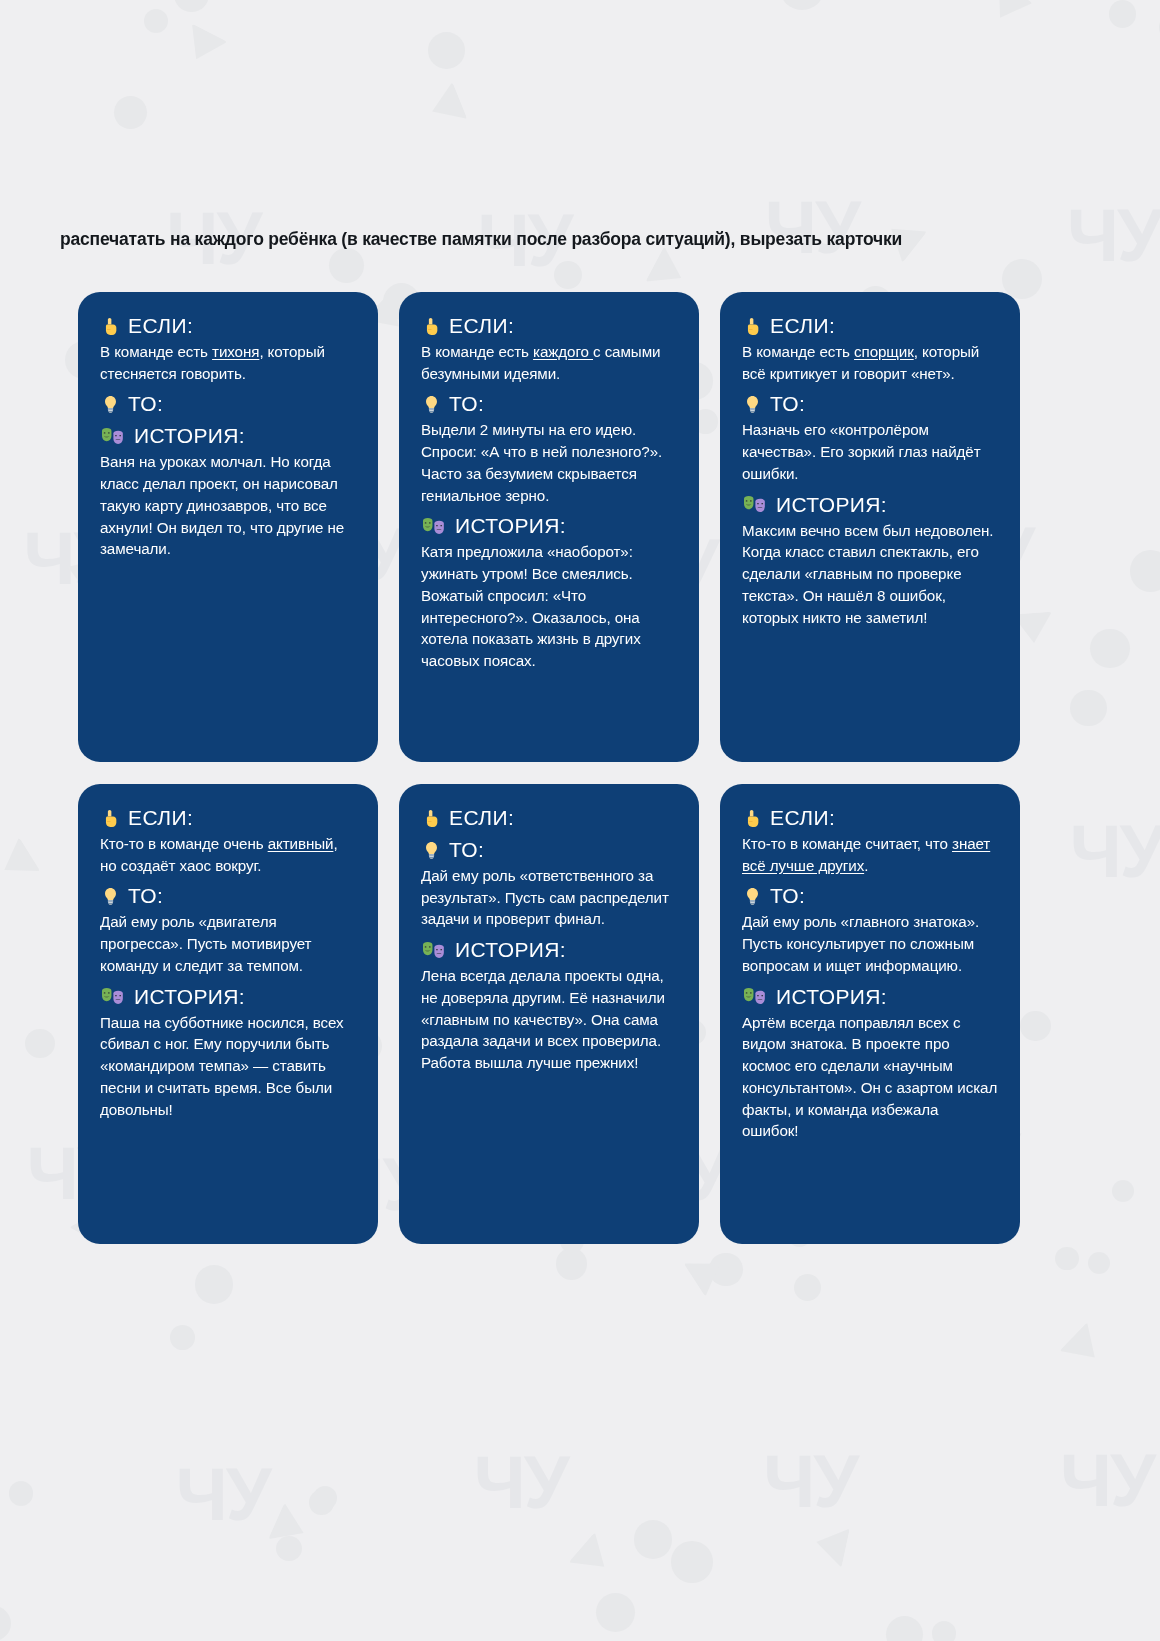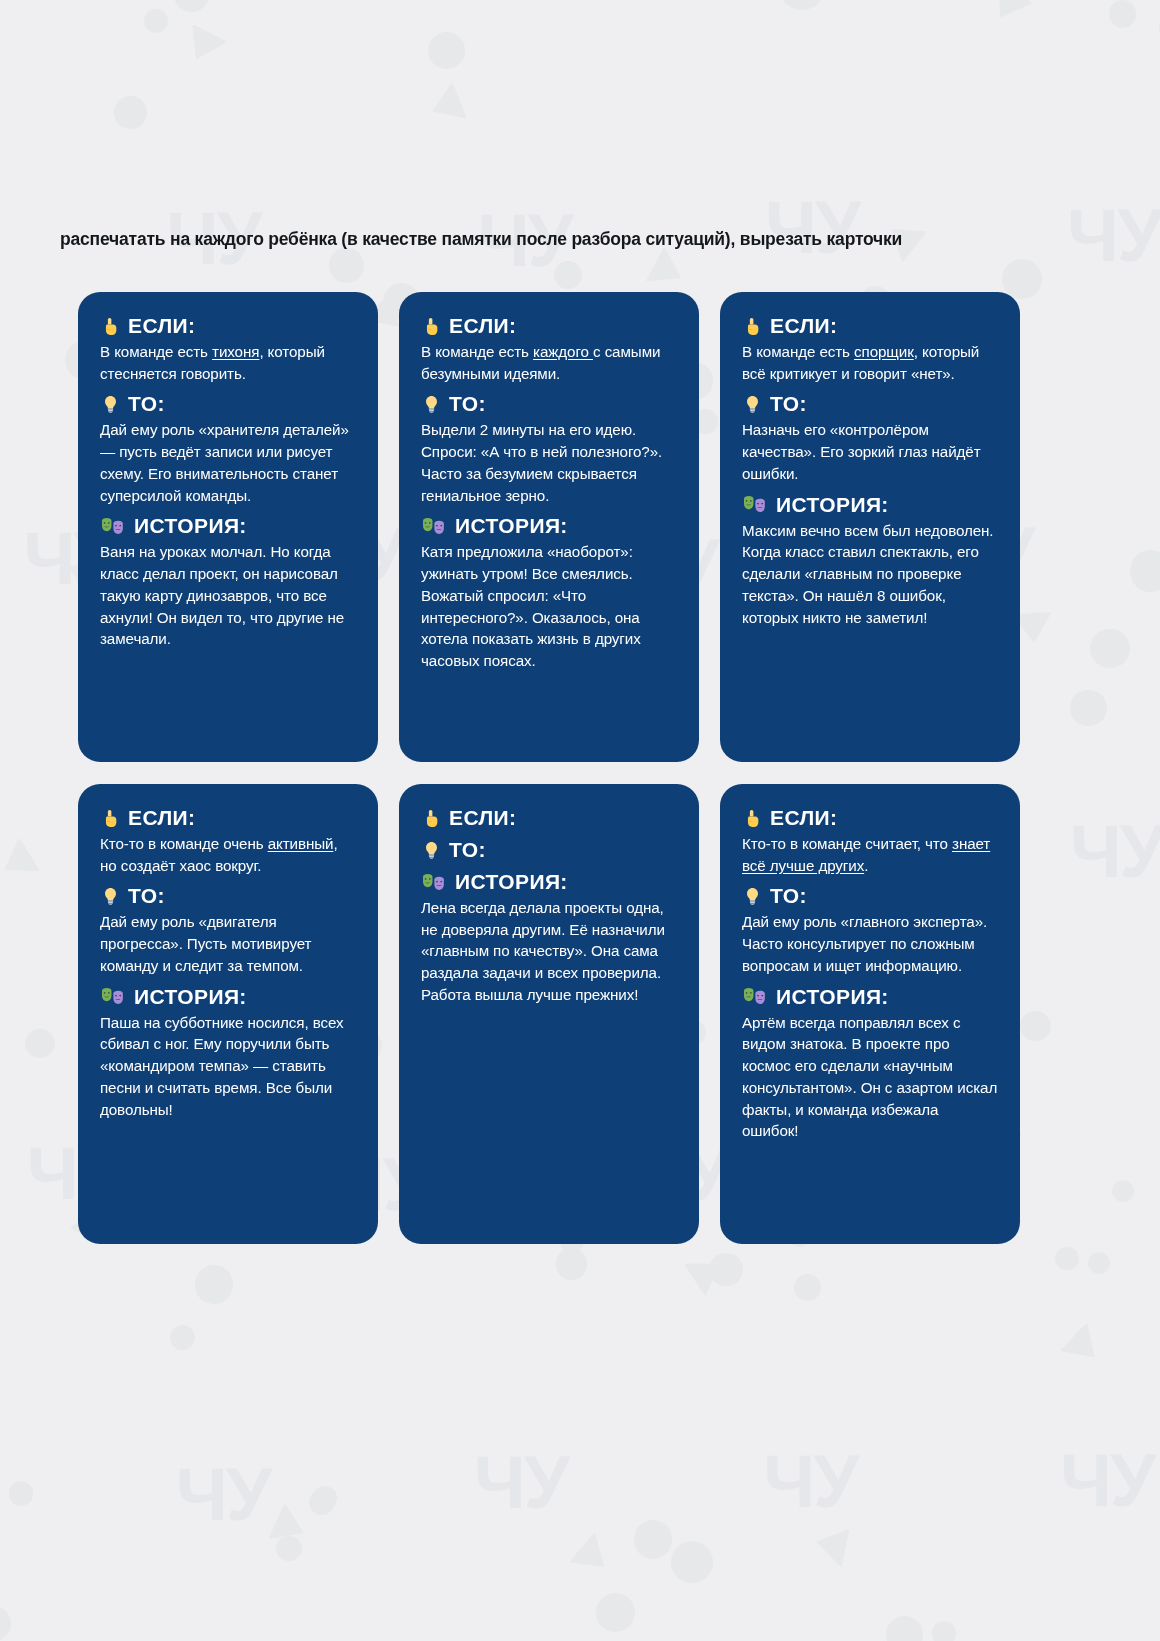--- a/index.html
+++ b/index.html
@@ -91,21 +91,21 @@
   .sec + .sec { margin-top: 8px; }
 
   .sec-head {
     display: flex;
     align-items: center;
     gap: 7px;
     margin-bottom: 3px;
   }
   .sec-title {
     font-size: 21px;
-    font-weight: 700;
+    font-weight: 400;
     letter-spacing: 0.4px;
     color: #ffffff;
     font-family: "Liberation Sans", "DejaVu Sans", sans-serif;
   }
   .ico {
     display: inline-block;
     line-height: 1;
     font-size: 20px;
     font-family: "DejaVu Sans", sans-serif;
   }
@@ -260,21 +260,20 @@
       <div class="sec-head">
         <span class="ico">
           <svg class="svg-ico" width="21" height="21" viewBox="0 0 36 36" aria-hidden="true">
             <path fill="#FFD983" d="M18 3.5c-5.2 0-9.4 4.2-9.4 9.4 0 3.5 1.8 5.9 3.3 7.8.9 1.2 1.6 2.1 1.6 3.1h9c0-1 .7-1.9 1.6-3.1 1.5-1.9 3.3-4.3 3.3-7.8 0-5.2-4.2-9.4-9.4-9.4z"></path>
             <path fill="#CCD6DD" d="M13.5 24.3h9v2.6h-9zM14 27.6h8v2.2h-8z"></path>
             <path fill="#99AAB5" d="M14.6 30.6h6.8c-.4 1.2-1.7 2.1-3.4 2.1s-3-0.9-3.4-2.1z"></path>
           </svg>
         </span>
         <span class="sec-title">ТО:</span>
       </div>
-      <div class="sec-body">Дай ему роль «хранителя деталей» — пусть ведёт записи или рисует схему. Его внимательность станет суперсилой команды.</div>
     </div>
 
     <div class="sec">
       <div class="sec-head">
         <span class="ico">
           <svg class="svg-ico" width="27" height="21" viewBox="0 0 46 36" aria-hidden="true">
             <path fill="#77B255" d="M3.3 8.2C3.3 5.4 6.8 3.6 11.4 3.6s8.1 1.8 8.1 4.6v8.6c0 5.2-3.6 9.4-8.1 9.4s-8.1-4.2-8.1-9.4V8.2z"></path>
             <ellipse fill="#292F33" cx="7.7" cy="11.8" rx="1.5" ry="1.1"></ellipse>
             <ellipse fill="#292F33" cx="15" cy="11.8" rx="1.5" ry="1.1"></ellipse>
             <path fill="#292F33" d="M6.6 17.4c1.6 1.6 7.6 1.6 9.2 0-1.3 2.6-7.9 2.6-9.2 0z"></path>
@@ -463,20 +462,21 @@
       <div class="sec-head">
         <span class="ico">
           <svg class="svg-ico" width="21" height="21" viewBox="0 0 36 36" aria-hidden="true">
             <path fill="#FFD983" d="M18 3.5c-5.2 0-9.4 4.2-9.4 9.4 0 3.5 1.8 5.9 3.3 7.8.9 1.2 1.6 2.1 1.6 3.1h9c0-1 .7-1.9 1.6-3.1 1.5-1.9 3.3-4.3 3.3-7.8 0-5.2-4.2-9.4-9.4-9.4z"></path>
             <path fill="#CCD6DD" d="M13.5 24.3h9v2.6h-9zM14 27.6h8v2.2h-8z"></path>
             <path fill="#99AAB5" d="M14.6 30.6h6.8c-.4 1.2-1.7 2.1-3.4 2.1s-3-0.9-3.4-2.1z"></path>
           </svg>
         </span>
         <span class="sec-title">ТО:</span>
       </div>
+      <div class="sec-body">Дай ему роль «ответственного за результат». Пусть сам распределит задачи и проверит финал.</div>
     </div>
 
     <div class="sec">
       <div class="sec-head">
         <span class="ico">
           <svg class="svg-ico" width="27" height="21" viewBox="0 0 46 36" aria-hidden="true">
             <path fill="#77B255" d="M3.3 8.2C3.3 5.4 6.8 3.6 11.4 3.6s8.1 1.8 8.1 4.6v8.6c0 5.2-3.6 9.4-8.1 9.4s-8.1-4.2-8.1-9.4V8.2z"></path>
             <ellipse fill="#292F33" cx="7.7" cy="11.8" rx="1.5" ry="1.1"></ellipse>
             <ellipse fill="#292F33" cx="15" cy="11.8" rx="1.5" ry="1.1"></ellipse>
             <path fill="#292F33" d="M6.6 17.4c1.6 1.6 7.6 1.6 9.2 0-1.3 2.6-7.9 2.6-9.2 0z"></path>
@@ -513,21 +513,21 @@
       <div class="sec-head">
         <span class="ico">
           <svg class="svg-ico" width="21" height="21" viewBox="0 0 36 36" aria-hidden="true">
             <path fill="#FFD983" d="M18 3.5c-5.2 0-9.4 4.2-9.4 9.4 0 3.5 1.8 5.9 3.3 7.8.9 1.2 1.6 2.1 1.6 3.1h9c0-1 .7-1.9 1.6-3.1 1.5-1.9 3.3-4.3 3.3-7.8 0-5.2-4.2-9.4-9.4-9.4z"></path>
             <path fill="#CCD6DD" d="M13.5 24.3h9v2.6h-9zM14 27.6h8v2.2h-8z"></path>
             <path fill="#99AAB5" d="M14.6 30.6h6.8c-.4 1.2-1.7 2.1-3.4 2.1s-3-0.9-3.4-2.1z"></path>
           </svg>
         </span>
         <span class="sec-title">ТО:</span>
       </div>
-      <div class="sec-body">Дай ему роль «главного эксперта». Часто консультирует по сложным вопросам и ищет информацию.</div>
+      <div class="sec-body">Дай ему роль «главного знатока». Пусть консультирует по сложным вопросам и ищет информацию.</div>
     </div>
 
     <div class="sec">
       <div class="sec-head">
         <span class="ico">
           <svg class="svg-ico" width="27" height="21" viewBox="0 0 46 36" aria-hidden="true">
             <path fill="#77B255" d="M3.3 8.2C3.3 5.4 6.8 3.6 11.4 3.6s8.1 1.8 8.1 4.6v8.6c0 5.2-3.6 9.4-8.1 9.4s-8.1-4.2-8.1-9.4V8.2z"></path>
             <ellipse fill="#292F33" cx="7.7" cy="11.8" rx="1.5" ry="1.1"></ellipse>
             <ellipse fill="#292F33" cx="15" cy="11.8" rx="1.5" ry="1.1"></ellipse>
             <path fill="#292F33" d="M6.6 17.4c1.6 1.6 7.6 1.6 9.2 0-1.3 2.6-7.9 2.6-9.2 0z"></path>

